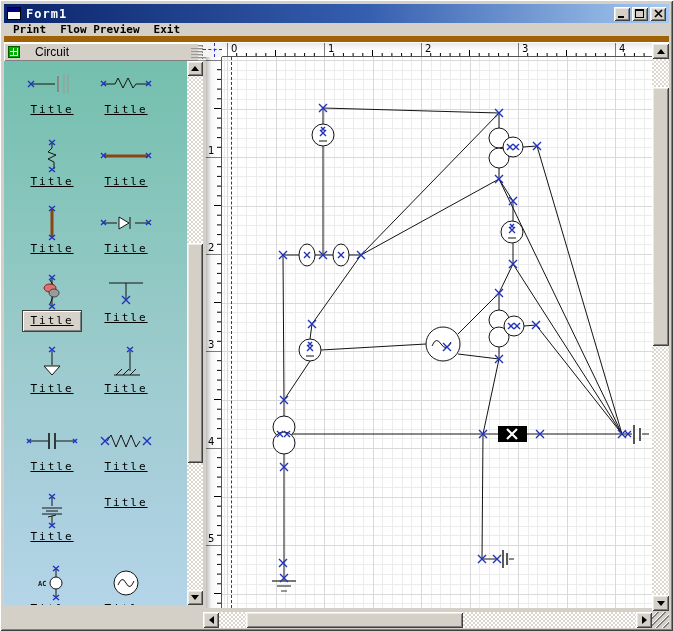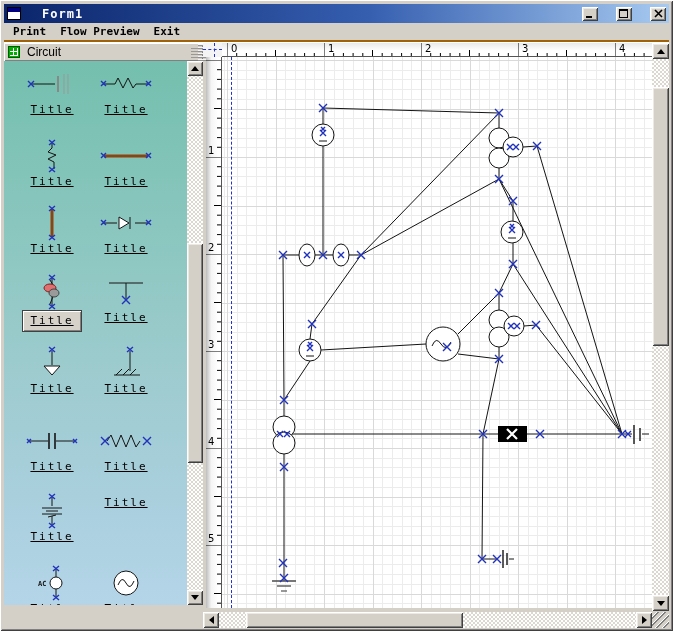--- a/index.html
+++ b/index.html
@@ -4,42 +4,42 @@
 <style>
   html,body{margin:0;padding:0;background:#3a6ea5;}
   *{box-sizing:border-box;}
   .window{position:relative;width:673px;height:631px;background:#d4d0c8;
     font-family:"Liberation Sans",sans-serif;
     box-shadow:inset 1px 1px 0 #ffffff, inset -1px -1px 0 #404040, inset 2px 2px 0 #d4d0c8, inset -2px -2px 0 #808080;
     overflow:hidden;}
   
   .titlebar{position:absolute;left:4px;top:4px;right:4px;height:19px;
     background:linear-gradient(90deg,#0a246a 0%,#365fb0 55%,#a6caf0 100%);
-    display:flex;align-items:center;padding:0 3px;gap:16px;}
+    display:flex;align-items:center;padding:0 3px;}
   .titleicon{width:14px;height:13px;background:#fff;border:1px solid #000;position:relative;flex:0 0 auto;}
   .titleicon:before{content:"";position:absolute;left:0;top:0;right:0;height:4px;background:#000080;}
   .titletext{color:#fff;font:bold 12px "DejaVu Sans Mono",monospace;margin-left:5px;flex:1 1 auto;
     white-space:nowrap;overflow:hidden;letter-spacing:1px;}
   .winbtn{width:16px;height:14px;background:#d4d0c8;margin-left:2px;flex:0 0 auto;
     box-shadow:inset 1px 1px 0 #fff, inset -1px -1px 0 #404040, inset 2px 2px 0 #ece9e2, inset -2px -2px 0 #808080;
     display:flex;align-items:center;justify-content:center;}
   .winbtn svg{display:block;}
   
   .menubar{position:absolute;left:4px;top:23px;right:4px;height:19px;background:#d4d0c8;
-    display:flex;align-items:center;padding-left:9px;border-bottom:2px solid #a16207;
+    display:flex;align-items:center;padding-left:9px;border-bottom:6px solid #a16207;
     box-shadow:0 1px 0 #ffffff;}
   .menuitem{font:bold 11px "DejaVu Sans Mono",monospace;color:#000;margin-right:14px;white-space:pre;}
   
   .client{position:absolute;left:4px;top:43px;right:4px;bottom:4px;background:#d4d0c8;}
   
   .palette{position:absolute;left:0;top:0;width:199px;height:584px;}
   .palbar{position:absolute;left:0;width:199px;height:18px;background:#d4d0c8;
     box-shadow:inset 1px 1px 0 #fff, inset -1px -1px 0 #808080;
     display:flex;align-items:center;padding:0 4px;}
-  .palbar.top{top:0;}
+  .palbar.top{top:0;gap:8px;}
   .palbar.bottom{top:562px;}
   .palbar .grid-ic{width:12px;height:12px;border:1px solid #005a00;background:#00b000;flex:0 0 auto;position:relative;}
   .palbar .grid-ic:before{content:"";position:absolute;inset:1px;
     background:
       linear-gradient(#fff,#fff) 0 3px/10px 1px no-repeat,
       linear-gradient(#fff,#fff) 0 7px/10px 1px no-repeat,
       linear-gradient(#fff,#fff) 3px 0/1px 10px no-repeat,
       linear-gradient(#fff,#fff) 7px 0/1px 10px no-repeat;}
   .palbar .bartxt{font:12px "Liberation Sans",sans-serif;color:#000;margin-left:7px;flex:1;}
   .palbar .grip{width:8px;height:12px;flex:0 0 auto;

